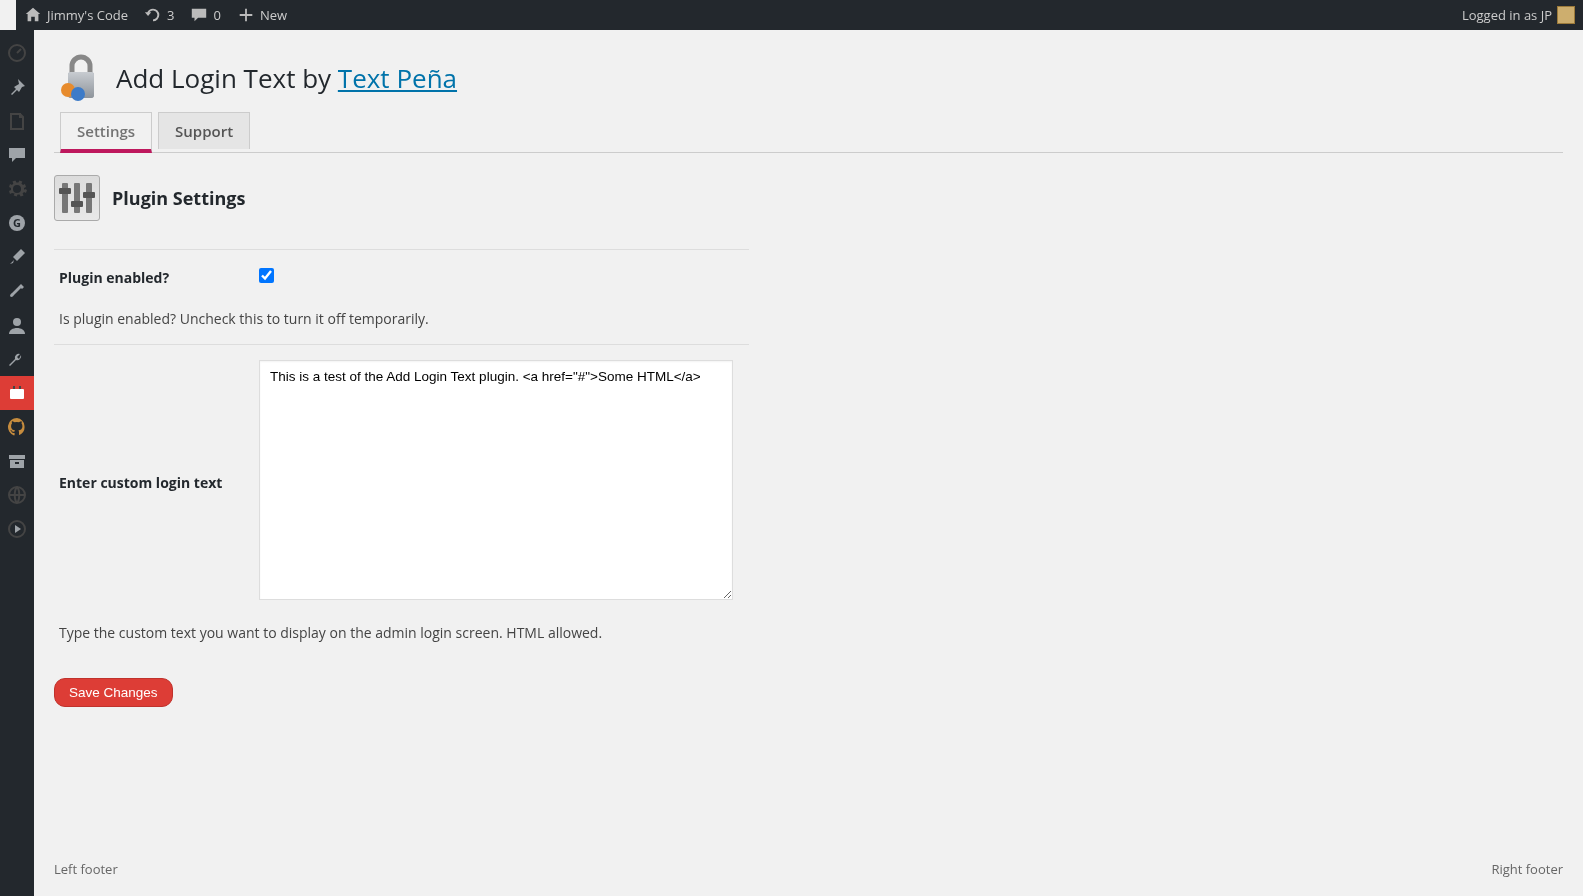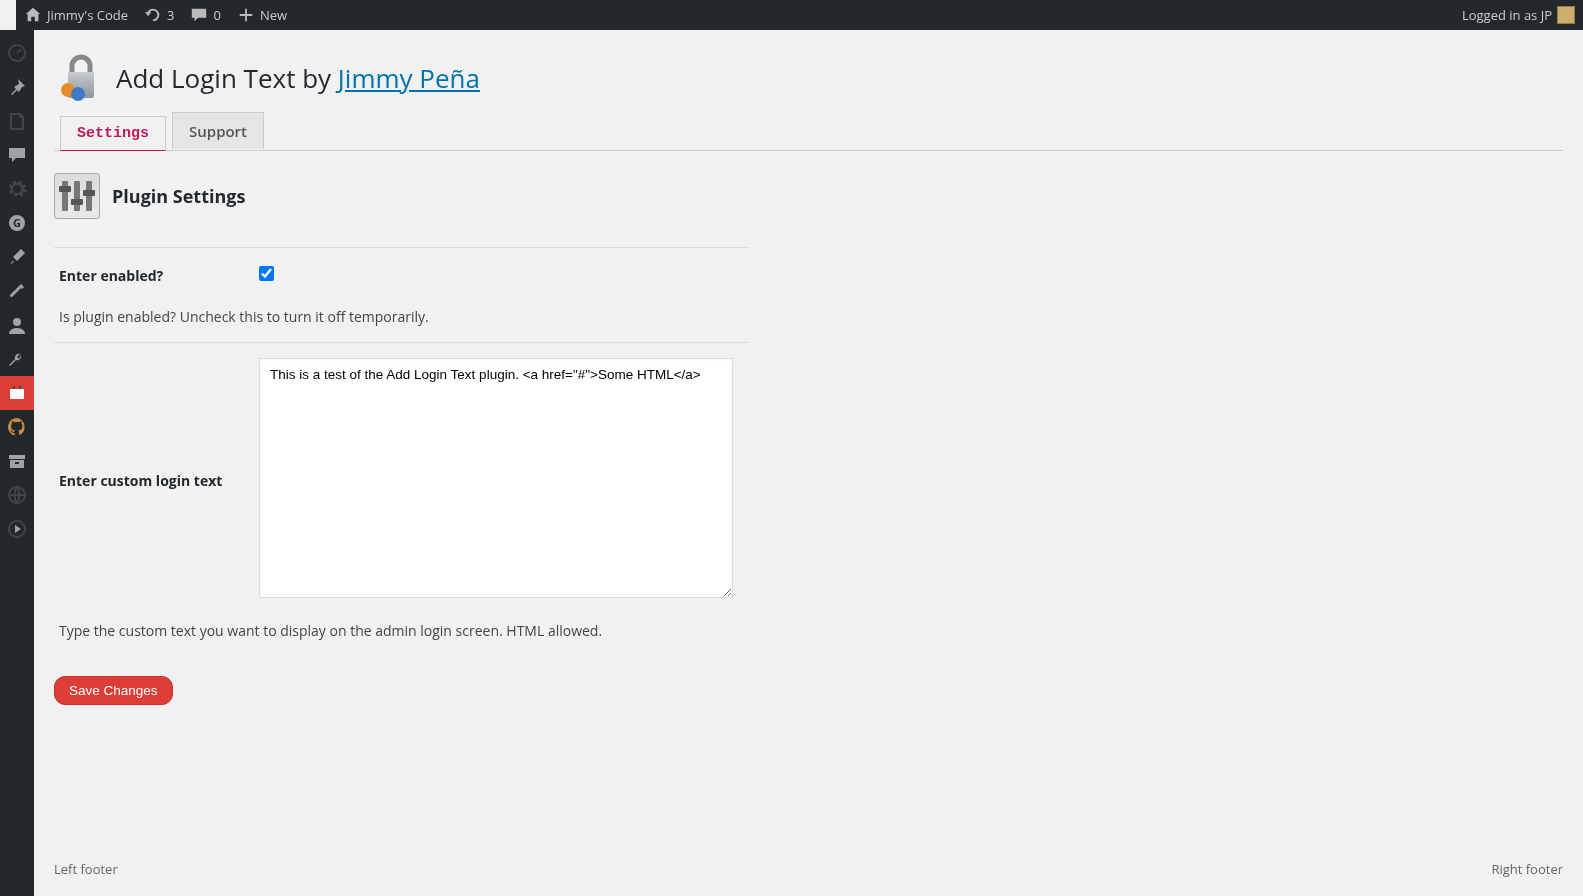--- a/index.html
+++ b/index.html
@@ -121,23 +121,22 @@
     font-size: 15px;
     font-weight: 600;
     padding: 8px 16px;
     margin-left: 6px;
     cursor: pointer;
     position: relative;
     top: 1px;
   }
   .nav-tab.active {
     background: #f1f1f1;
-    border-bottom: 1px solid #be185d;
-    color: #be185d;
-    font-family: Liberation Mono, monospace;
+    border-bottom: 4px solid #be185d;
+    color: #737373;
   }
 
   
   .section-heading {
     display: flex;
     align-items: center;
     gap: 12px;
     margin-bottom: 28px;
   }
   .section-heading h2 {
@@ -363,21 +362,21 @@
         <circle cx="24" cy="44" r="7" fill="#3d7bc8"></circle>
         <defs>
             <linearGradient id="g1" x1="0" y1="0" x2="0" y2="1">
               <stop offset="0" stop-color="#c8ccd1"></stop>
               <stop offset="1" stop-color="#8e949b"></stop>
             </linearGradient>
           </defs>
       </svg>
     </div>
     <h1>
-      <span>Add Login Text by </span><a href="#">Jimmy Peña</a>
+      <span>Add Login Text by </span><a href="#">Text Peña</a>
     </h1>
   </div>
 
 
   <div class="nav-tab-wrapper" id="tabs-wrapper"><span class="nav-tab active">Settings</span><span class="nav-tab">Support</span></div>
 
   <div class="section-heading">
     <div class="section-icon">
       <div class="slider">
           <div class="knob" style="top:5px"></div>
@@ -388,21 +387,21 @@
       <div class="slider">
           <div class="knob" style="top:9px"></div>
         </div>
     </div>
     <h2>Plugin Settings</h2>
   </div>
 
   <table class="form-table">
     <tbody>
       <tr class="row">
-        <th>Enter enabled?</th>
+        <th>Plugin enabled?</th>
         <td>
           <input type="checkbox" checked="" style="">
         </td>
       </tr>
       <tr class="desc-row">
         <td colspan="2">Is plugin enabled? Uncheck this to turn it off temporarily.</td>
       </tr>
       <tr class="row">
         <th>Enter custom login text</th>
         <td>

